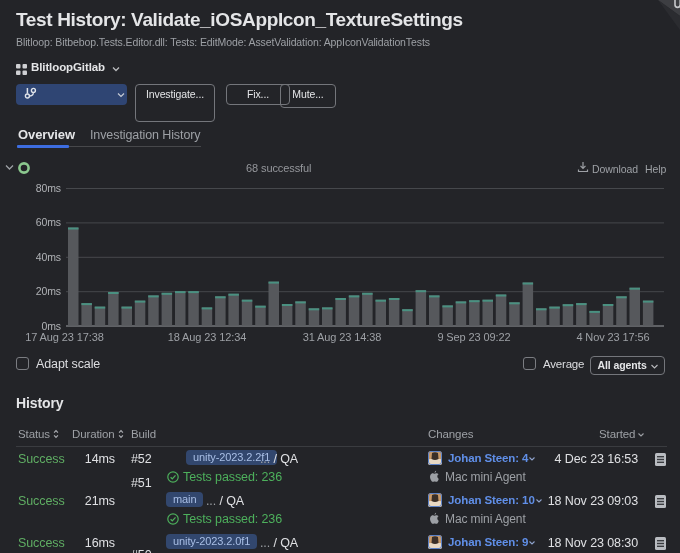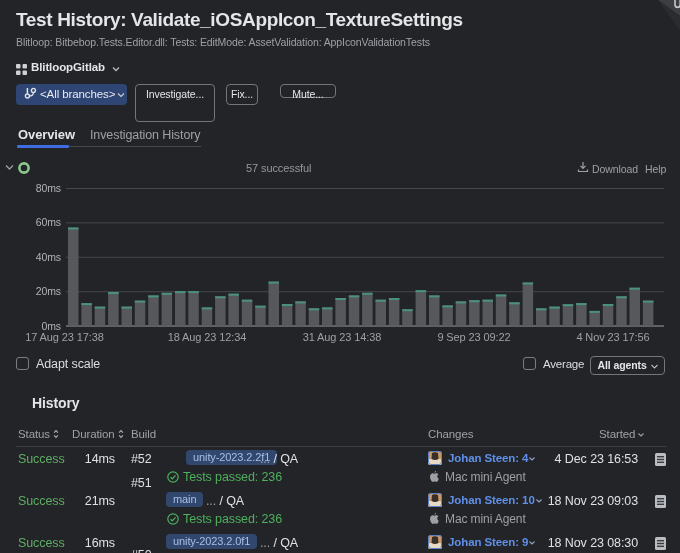--- a/index.html
+++ b/index.html
@@ -39,41 +39,40 @@
       <path d="M1 1.5 L4 4.5 L7 1.5" stroke="#b9babd" stroke-width="1.3" fill="none"></path>
     </svg>
 
   <div class="abs" style="left:16px;top:84px;width:111px;height:21px;background:#2f4573;border-radius:4px;color:#e8eaef;font-size:11.5px;line-height:21px;">
     <svg class="abs" style="left:8px;top:3px;" width="13" height="14" viewBox="0 0 13 14">
       <path d="M3.4 1 V6.6" stroke="#dfe3ea" stroke-width="1.5" fill="none"></path>
       <circle cx="3.4" cy="9" r="2" stroke="#dfe3ea" stroke-width="1.4" fill="none"></circle>
       <circle cx="9.4" cy="3.4" r="2" stroke="#dfe3ea" stroke-width="1.4" fill="none"></circle>
       <path d="M9.4 5.6 C9.4 9 5.8 9 5.8 9" stroke="#dfe3ea" stroke-width="1.4" fill="none"></path>
     </svg>
-    <span style="position:absolute;left:24px;">&lt;All branches&gt;</span>
     <svg class="abs" style="left:101px;top:8px;" width="8" height="6" viewBox="0 0 8 6">
         <path d="M1 1.5 L4 4.5 L7 1.5" stroke="#c6cbd4" stroke-width="1.2" fill="none"></path>
       </svg>
   </div>
   <div class="abs" style="left:135px;top:84px;width:80px;height:38px;border:1px solid #74767b;border-radius:4px;color:#e4e5e7;font-size:10.5px;letter-spacing:-0.1px;line-height:19px;text-align:center;">Investigate...</div>
-  <div class="abs" style="left:226px;top:84px;width:32px;height:21px;border:1px solid #74767b;border-radius:4px;color:#e4e5e7;font-size:10.5px;letter-spacing:-0.1px;line-height:19px;text-align:center;">Fix...</div>
-  <div class="abs" style="left:280px;top:84px;width:56px;height:14px;border:1px solid #74767b;border-radius:4px;color:#e4e5e7;font-size:10.5px;letter-spacing:-0.1px;line-height:19px;text-align:center;">Mute...</div>
+  <div class="abs" style="left:226px;top:84px;width:64px;height:21px;border:1px solid #74767b;border-radius:4px;color:#e4e5e7;font-size:10.5px;letter-spacing:-0.1px;line-height:19px;text-align:center;">Fix...</div>
+  <div class="abs" style="left:280px;top:84px;width:56px;height:24px;border:1px solid #74767b;border-radius:4px;color:#e4e5e7;font-size:10.5px;letter-spacing:-0.1px;line-height:19px;text-align:center;">Mute...</div>
 
   <div class="abs white" style="left:18px;top:127px;font-size:13px;font-weight:bold;">Overview</div>
   <div class="abs muted" style="left:90px;top:128px;font-size:12.5px;">Investigation History</div>
   <div class="abs" style="left:18px;top:146px;width:183px;height:1px;background:#47484b;"></div>
   <div class="abs" style="left:17px;top:144.5px;width:52px;height:3px;background:#3d6de0;border-radius:1px;"></div>
 
   <svg class="abs" style="left:5px;top:164px;" width="9" height="7" viewBox="0 0 9 7">
       <path d="M1 1.5 L4.5 5 L8 1.5" stroke="#9da0a5" stroke-width="1.3" fill="none"></path>
     </svg>
   <svg class="abs" style="left:18px;top:162px;" width="12" height="12" viewBox="0 0 12 12">
       <circle cx="6" cy="6" r="4.6" stroke="#8bc88e" stroke-width="2.6" fill="none"></circle>
     </svg>
-  <div class="abs" style="left:246px;top:162px;font-size:11px;color:#95979c;">57 successful</div>
+  <div class="abs" style="left:246px;top:162px;font-size:11px;color:#95979c;">68 successful</div>
 
   <svg class="abs" style="left:577px;top:161px;" width="12" height="12" viewBox="0 0 12 12">
     <path d="M6 1 V7 M3.5 4.8 L6 7.3 L8.5 4.8" stroke="#9da0a5" stroke-width="1.2" fill="none"></path>
     <path d="M1.5 8.5 V10.5 H10.5 V8.5" stroke="#9da0a5" stroke-width="1.2" fill="none"></path>
   </svg>
   <div class="abs muted" style="left:592px;top:162.5px;font-size:10.5px;">Download</div>
   <div class="abs muted" style="left:645px;top:162.5px;font-size:10.5px;">Help</div>
 
   <svg class="abs" style="left:0;top:180px;" width="680" height="170" viewBox="0 0 680 170">
 
@@ -189,21 +188,21 @@
   </svg>
 
   <div class="abs" style="left:16px;top:357px;width:13px;height:13px;border:1.5px solid #7b7d82;border-radius:3px;"></div>
   <div class="abs" style="left:36px;top:357px;font-size:12.5px;color:#dcdde0;">Adapt scale</div>
   <div class="abs" style="left:523px;top:357px;width:13px;height:13px;border:1.5px solid #7b7d82;border-radius:3px;"></div>
   <div class="abs" style="left:543px;top:358px;font-size:11.5px;letter-spacing:-0.2px;color:#dcdde0;">Average</div>
   <div class="abs" style="left:590px;top:356px;width:75px;height:19px;border:1px solid #74767b;border-radius:4px;color:#e4e5e7;font-size:10.5px;font-weight:bold;line-height:17px;text-align:center;">All agents <svg width="7" height="5" viewBox="0 0 7 5" style="margin-left:1px;">
         <path d="M0.5 1 L3.5 4 L6.5 1" stroke="#b9babd" stroke-width="1.1" fill="none"></path>
       </svg></div>
 
-  <div class="abs white" style="left:32px;top:395px;font-size:14px;font-weight:bold;">History</div>
+  <div class="abs white" style="left:16px;top:395px;font-size:14px;font-weight:bold;">History</div>
 
   <div class="abs muted" style="left:18px;top:428px;font-size:11.5px;">Status</div>
   <svg class="abs" style="left:52px;top:429px;" width="8" height="10" viewBox="0 0 8 10">
       <path d="M2.1 3.6 L4 1.6 L5.9 3.6 M2.1 6.4 L4 8.4 L5.9 6.4" stroke="#aaacb1" stroke-width="1.2" fill="none"></path>
     </svg>
   <div class="abs muted" style="left:72px;top:428px;font-size:11.5px;">Duration</div>
   <svg class="abs" style="left:117px;top:429px;" width="8" height="10" viewBox="0 0 8 10">
       <path d="M2.1 3.6 L4 1.6 L5.9 3.6 M2.1 6.4 L4 8.4 L5.9 6.4" stroke="#aaacb1" stroke-width="1.2" fill="none"></path>
     </svg>
   <div class="abs muted" style="left:131px;top:428px;font-size:11.5px;">Build</div>

